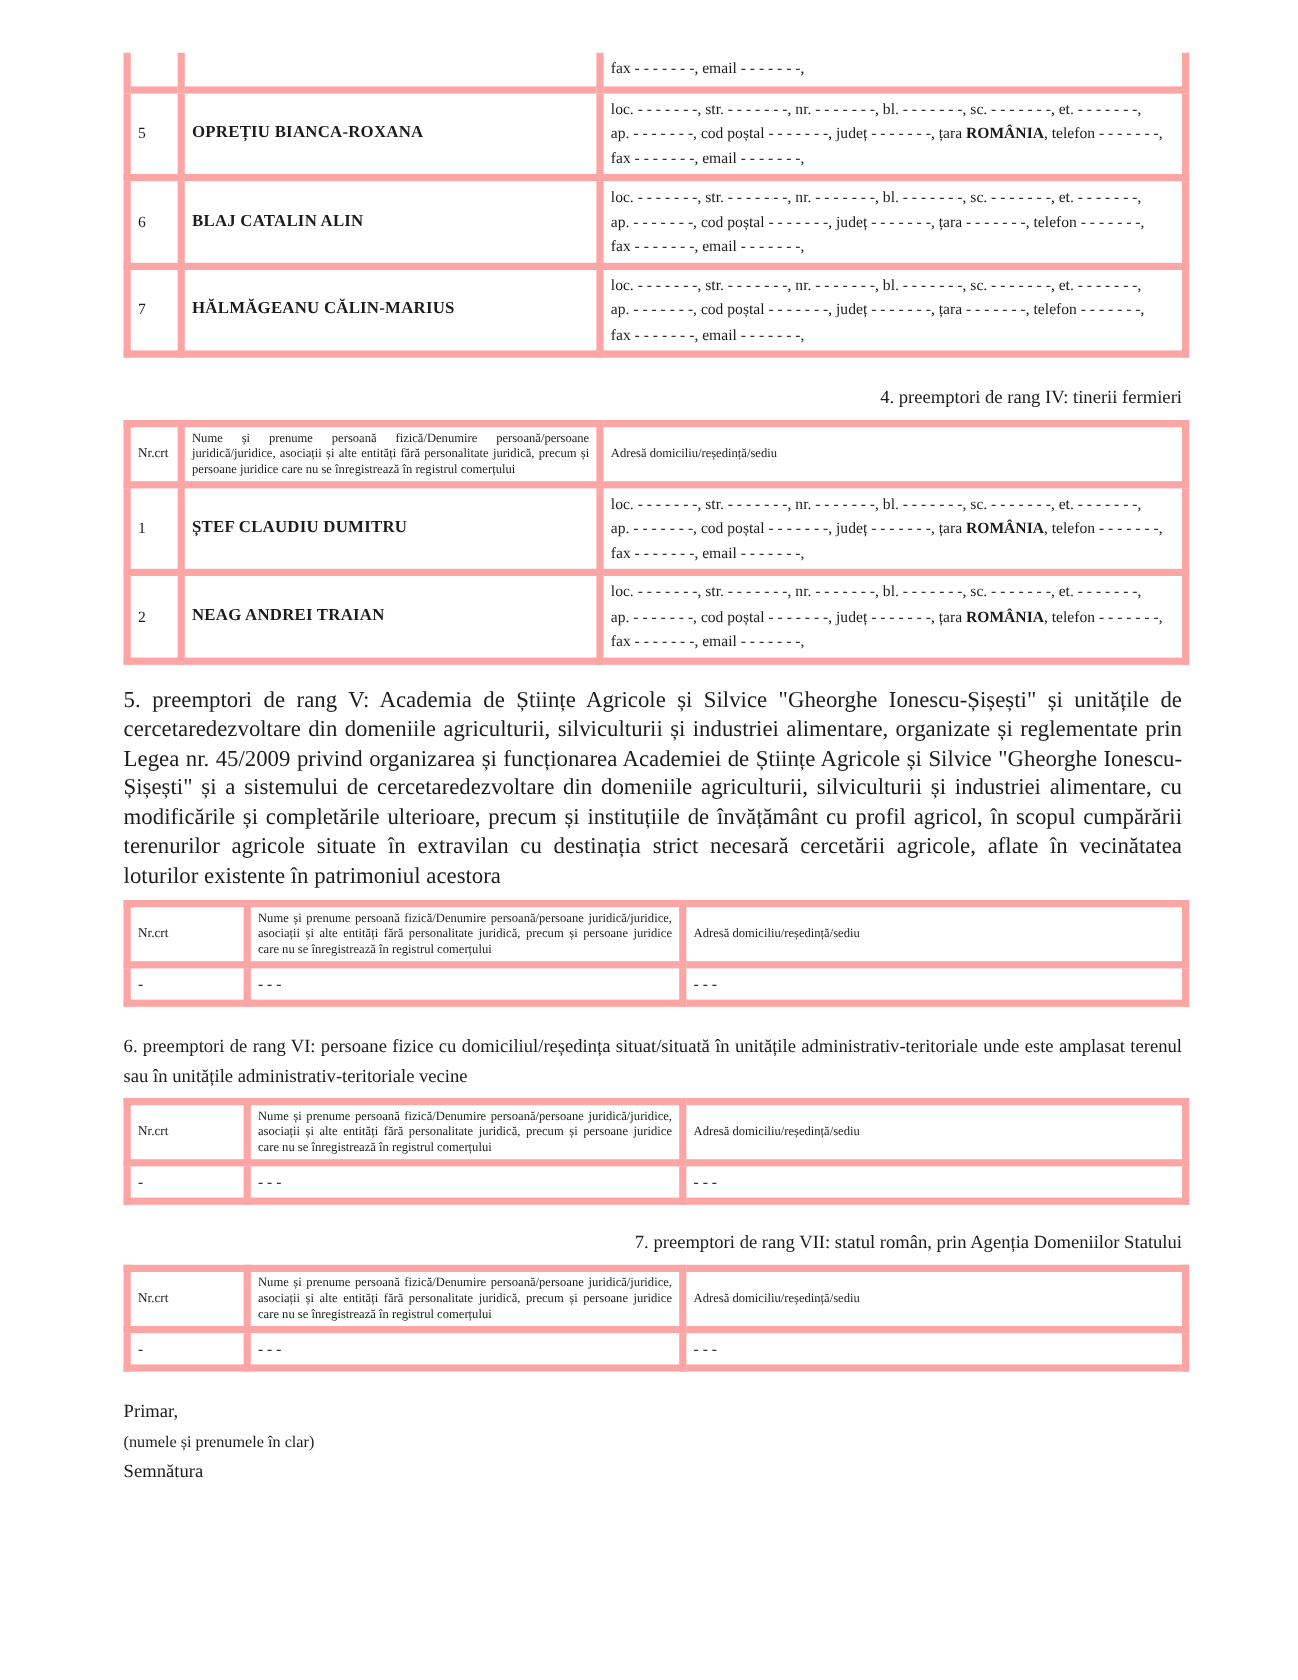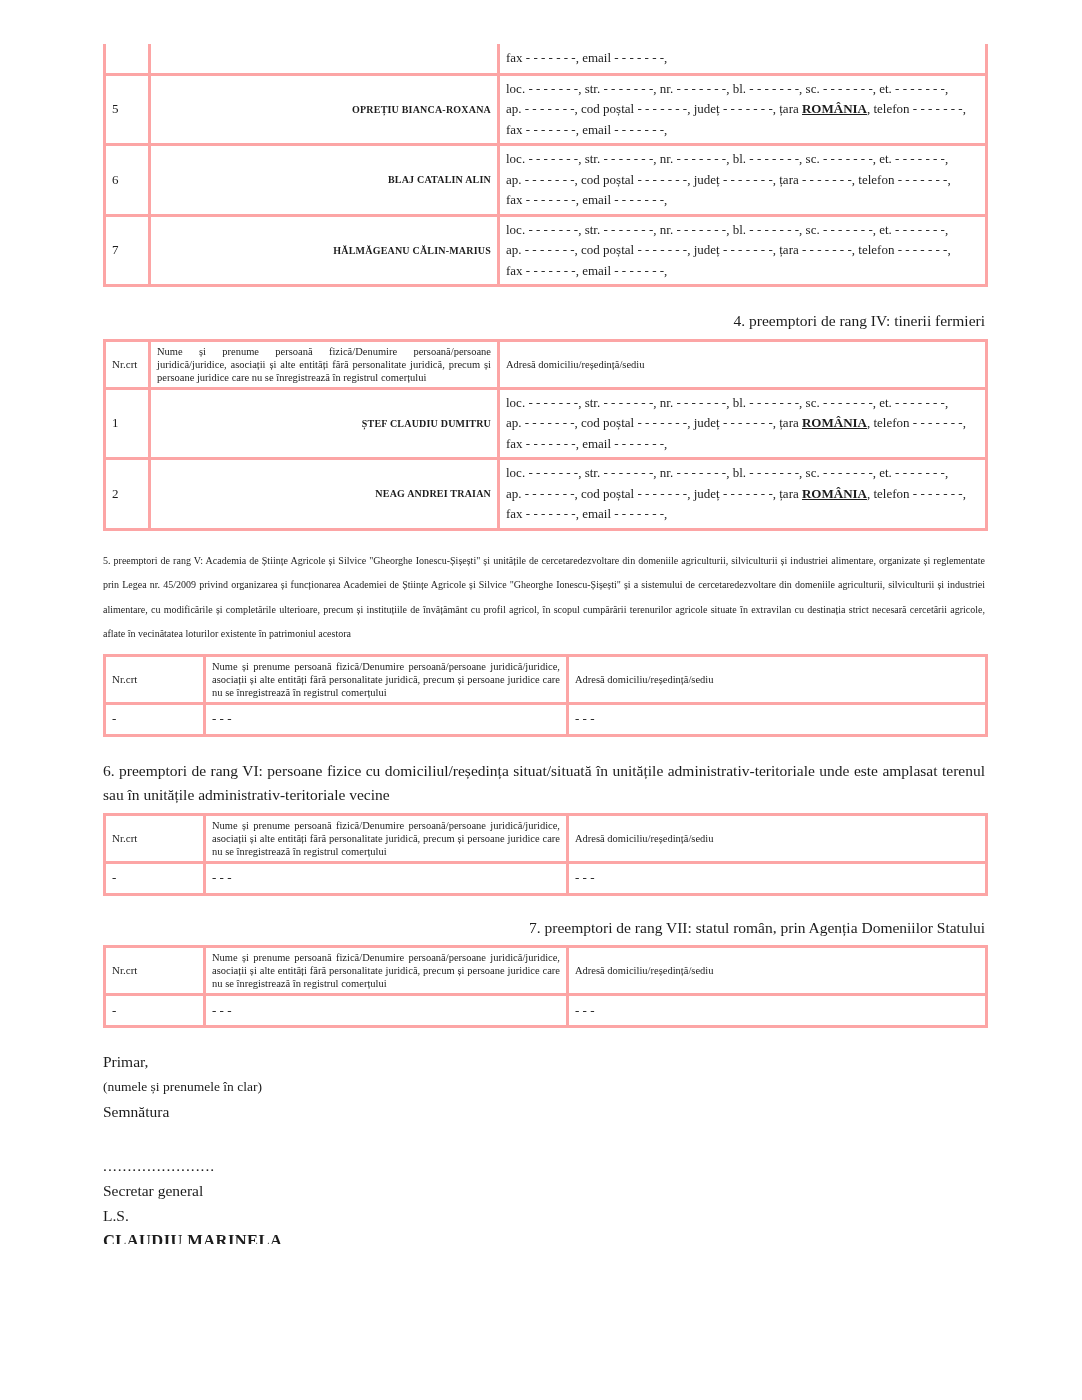--- a/index.html
+++ b/index.html
@@ -14,68 +14,68 @@
     width: 1082px; height: 1244px;
     padding: 44px 97px 0 103px;
     overflow: hidden;
   }
   table.doc {
     border-collapse: collapse;
     width: 100%;
     table-layout: fixed;
   }
   table.doc td {
-    border: 3px solid #fca5a5;
+    border: 6px solid #fca5a5;
     padding: 3px 6px;
     vertical-align: middle;
     overflow: hidden;
   }
   tr.partial-row td {
     border-top: none;
     border-bottom: 2px solid #3d3d3d;
     height: 30px;
     vertical-align: bottom;
     padding-bottom: 4px;
   }
   tr.data-row td { height: 67px; }
   tr.header-row td { height: 48px; }
   tr.header-row.short td { height: 44px; }
   tr.empty-row td { height: 32px; font-size: 13px; }
   .nr-cell { font-size: 13px; padding-left: 8px; }
-  .name-cell { font-weight: bold; font-size: 10px; letter-spacing: 0.2px; padding-left: 8px; text-align: right; }
+  .name-cell { font-weight: bold; font-size: 14px; letter-spacing: 0.2px; padding-left: 8px; }
   .addr-cell { font-size: 13px; }
   .addr-cell .aline { line-height: 20.5px; white-space: nowrap; }
   .hdr-small { font-size: 10.5px; line-height: 13px; }
   .hdr-name { text-align: justify; text-align-last: left; }
   .hdr-nr { font-size: 11px; }
   .section-heading {
     font-size: 15.5px;
     margin: 22px 0 5px 0;
     line-height: 24.5px;
     text-align: right;
   }
   .section-heading.justified { text-align: justify; text-align-last: left; }
   .para {
-    font-size: 10px;
+    font-size: 19px;
     line-height: 24.5px;
     text-align: justify;
     text-align-last: left;
     margin: 18px 0 7px 0;
   }
   .tbl-wrap4 { margin-top: 4px; }
   .tbl-wrap { margin-top: 5px; }
   .sig-block {
     margin-top: 26px;
     font-size: 15.5px;
   }
   .sig-line { line-height: 16px; margin-bottom: 9px; }
   .sig-name { font-weight: bold; font-size: 16.5px; letter-spacing: 0.4px; }
   .sig-note { font-size: 13.5px; }
   .sig-dots { margin-top: 38px; letter-spacing: 1px; }
-  b.country { font-weight: bold; text-decoration: underline; }
+  b.country { font-weight: bold; }
 </style>
 </head>
 <body>
 
 <div class="page">
 
   <table class="doc">
     <colgroup>
         <col style="width:45px">
         <col style="width:349px">

